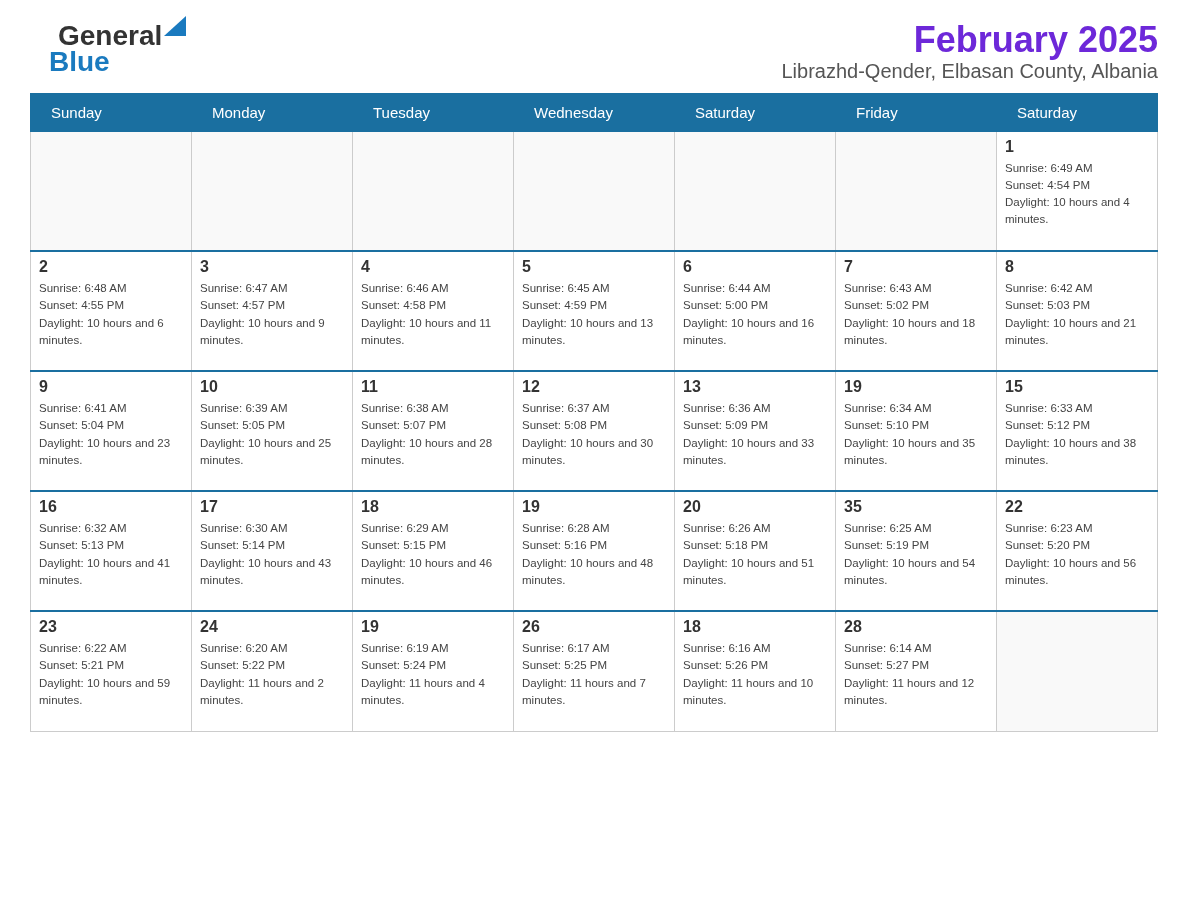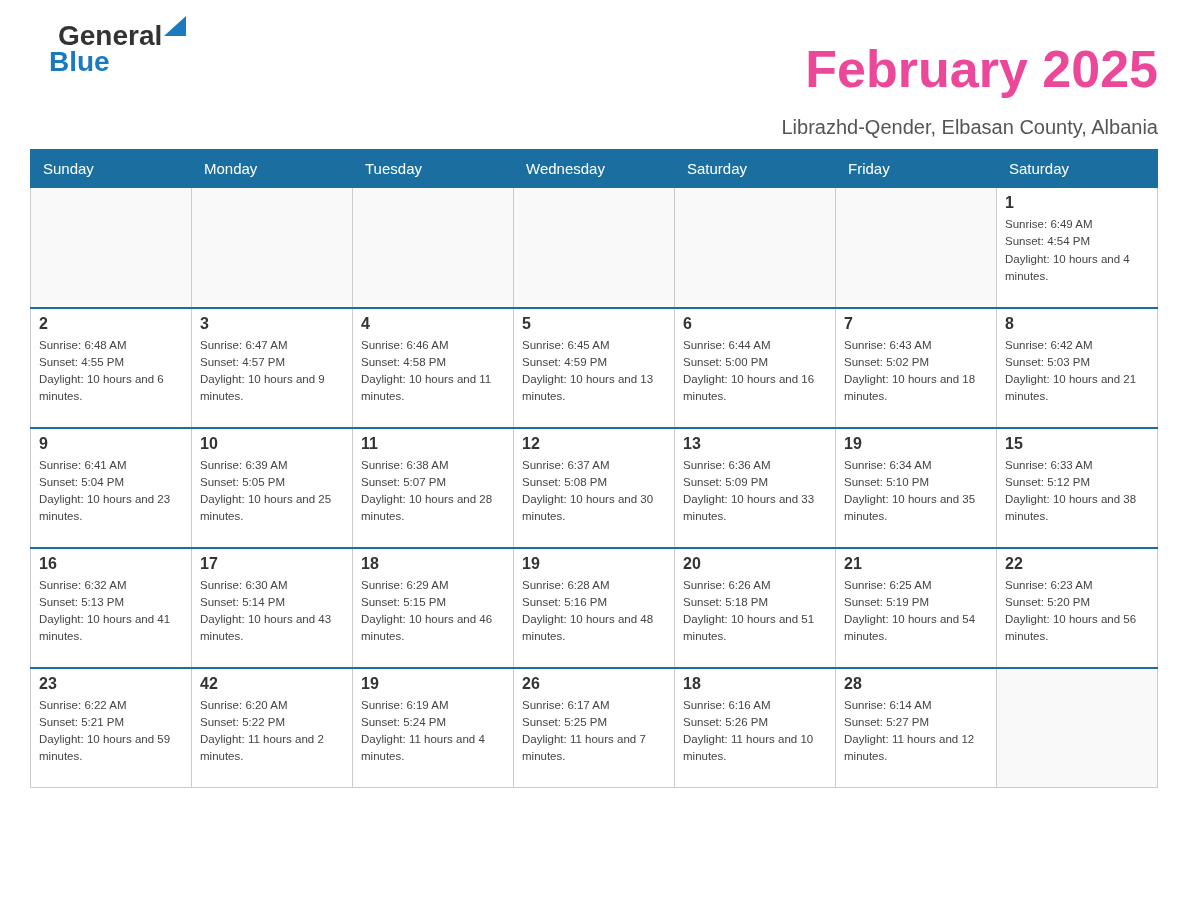--- a/index.html
+++ b/index.html
@@ -18,40 +18,39 @@
     }
     .logo {
       display: flex;
       flex-direction: column;
       align-items: flex-start;
     }
     .title-block {
       text-align: right;
     }
     .calendar-title {
-      font-size: 52px;
+      font-size: 36px;
       font-weight: bold;
-      color: #ec4899;
+      color: #6d28d9;
       line-height: 1.1;
-      margin-top: 21px;
     }
     .calendar-subtitle {
       font-size: 20px;
       color: #555;
-      margin-top: 18px;
+      margin-top: 0;
     }
     .calendar {
       width: 100%;
       border-collapse: collapse;
       margin-top: 10px;
     }
     .calendar th {
       background-color: #1a6fa0;
       color: #fff;
-      padding: 10px 12px;
+      padding: 10px 20px;
       font-size: 15px;
       font-weight: normal;
       text-align: left;
       border: 1px solid #1a6fa0;
     }
     .calendar td {
       border: 1px solid #ccc;
       vertical-align: top;
       padding: 6px 8px;
       width: 14.28%;
@@ -194,35 +193,35 @@
         </td>
         <td>
           <div class="day-number">19</div>
           <div class="day-info">Sunrise: 6:28 AM<br>Sunset: 5:16 PM<br>Daylight: 10 hours and 48 minutes.</div>
         </td>
         <td>
           <div class="day-number">20</div>
           <div class="day-info">Sunrise: 6:26 AM<br>Sunset: 5:18 PM<br>Daylight: 10 hours and 51 minutes.</div>
         </td>
         <td>
-          <div class="day-number">21</div>
+          <div class="day-number">35</div>
           <div class="day-info">Sunrise: 6:25 AM<br>Sunset: 5:19 PM<br>Daylight: 10 hours and 54 minutes.</div>
         </td>
         <td>
           <div class="day-number">22</div>
           <div class="day-info">Sunrise: 6:23 AM<br>Sunset: 5:20 PM<br>Daylight: 10 hours and 56 minutes.</div>
         </td>
       </tr>
       <tr class="row-separator">
         <td>
           <div class="day-number">23</div>
           <div class="day-info">Sunrise: 6:22 AM<br>Sunset: 5:21 PM<br>Daylight: 10 hours and 59 minutes.</div>
         </td>
         <td>
-          <div class="day-number">42</div>
+          <div class="day-number">24</div>
           <div class="day-info">Sunrise: 6:20 AM<br>Sunset: 5:22 PM<br>Daylight: 11 hours and 2 minutes.</div>
         </td>
         <td>
           <div class="day-number">19</div>
           <div class="day-info">Sunrise: 6:19 AM<br>Sunset: 5:24 PM<br>Daylight: 11 hours and 4 minutes.</div>
         </td>
         <td>
           <div class="day-number">26</div>
           <div class="day-info">Sunrise: 6:17 AM<br>Sunset: 5:25 PM<br>Daylight: 11 hours and 7 minutes.</div>
         </td>

